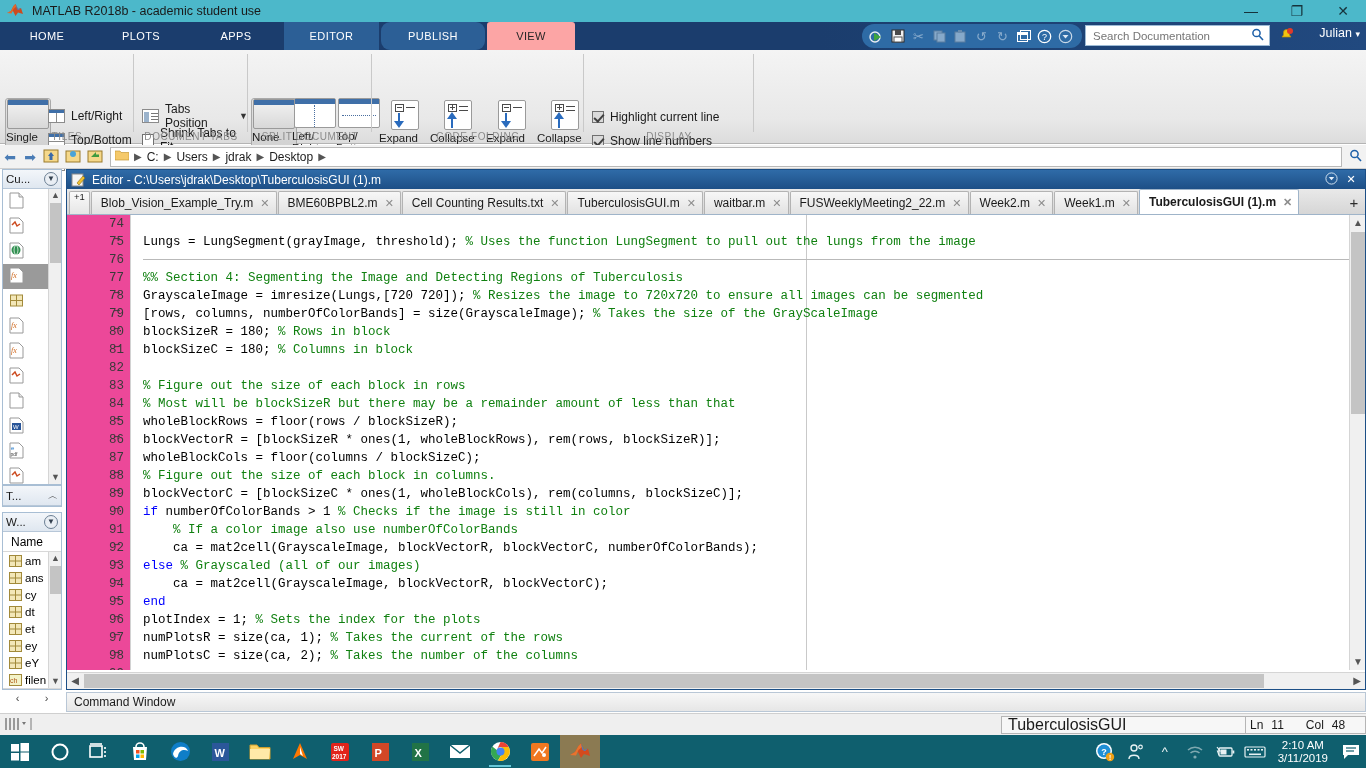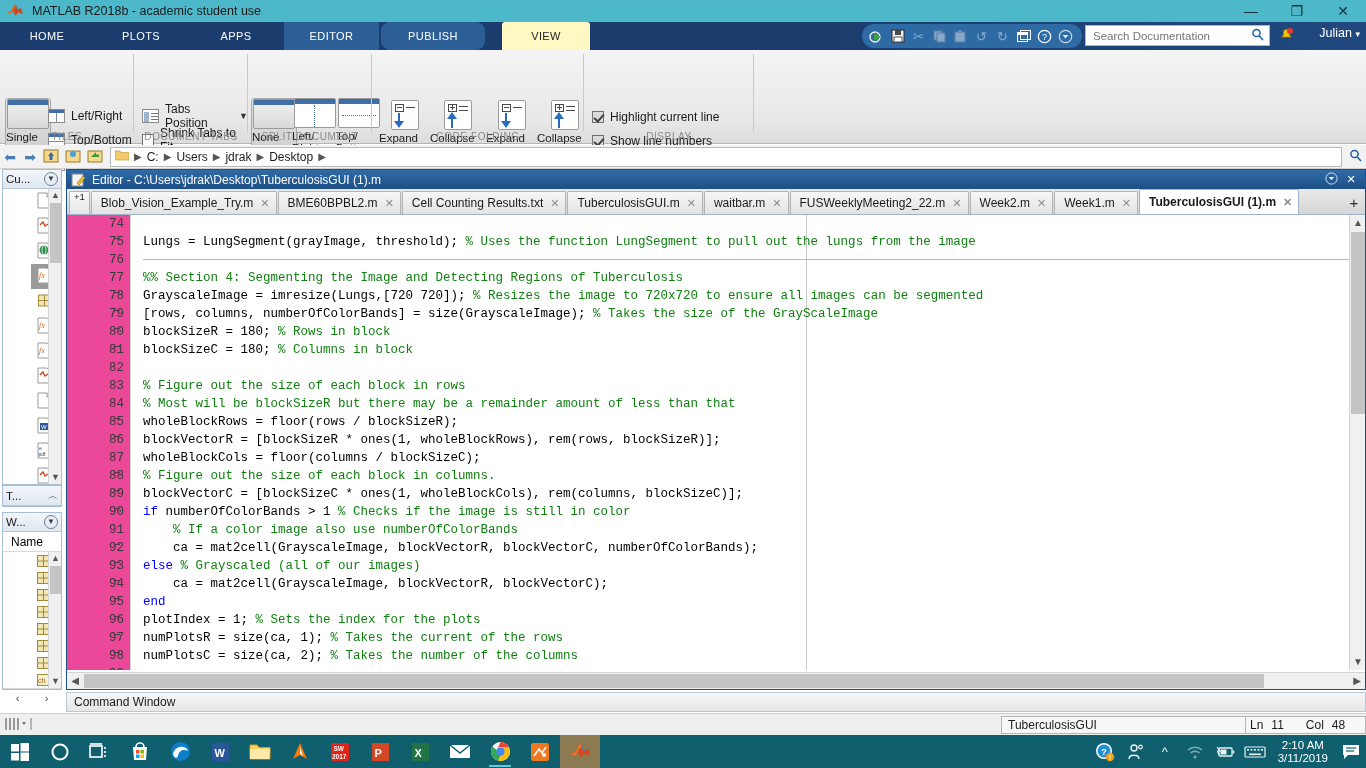--- a/index.html
+++ b/index.html
@@ -29,21 +29,21 @@
     background:#1b3d6d;
   }
   #tabstrip .grad {
     position:absolute; left:0; top:0; width:1366px; height:28px;
     background:linear-gradient(to right,#1b3d6d 0%,#1b3d6d 60%,#21497f 100%);
   }
   .rtab {
     position:absolute; top:0; height:28px; line-height:28px; text-align:center;
     font-size:11px; letter-spacing:0.4px; color:#ffffff; cursor:default;
   }
-  .rtab.sel { background:#fef9c3; color:#262626; border-radius:3px 3px 0 0;margin-left:15px; }
+  .rtab.sel { background:#fca5a5; color:#262626; border-radius:3px 3px 0 0; }
   .rtab.dim { background:#2c5f96; }
 
   
   #qat { position:absolute; right:284px; top:2px; height:24px; display:flex; align-items:center;
          background:#2e6ba5; border-radius:12px; padding:0 6px 0 4px; }
   #qat .qi { width:21px; height:20px; display:flex; align-items:center; justify-content:center;
              font-size:13px; color:#ffffff; }
   #qat .qi.dis { opacity:0.42; }
   #srchdoc { position:absolute; right:96px; top:3px; width:185px; height:21px;
              background:#fff; border:1px solid #9dbbd6; display:flex; align-items:center; }
@@ -95,21 +95,21 @@
   .crsep { font-size:10px; color:#555; padding:0 2px; }
   #addr-search { width:22px; text-align:center; color:#1c5fa8; font-size:12px; }
 
   
   .dockpanel { position:absolute; background:#ffffff; border:1px solid #a8bed4; }
   .dockhdr { height:19px; background:linear-gradient(to bottom,#f3f6fa,#dfe7f0);
              border-bottom:1px solid #b7c7d8; display:flex; align-items:center;
              justify-content:space-between; padding:0 3px; font-size:11.5px; color:#1a1a1a; }
   .dockhdr .ddot { width:14px; height:14px; border-radius:50%; border:1px solid #6b7f93;
                    background:#e9eef4; font-size:8px; line-height:12px; text-align:center; color:#33404f; }
-  .listitem { height:25px; display:flex; align-items:center; padding-left:6px;margin-left:28px; }
+  .listitem { height:25px; display:flex; align-items:center; padding-left:6px; }
   .listitem.sel { background:#9a9a9a; }
   .mini-ico { width:17px; height:19px; position:relative; flex:none; }
   .vscroll { position:absolute; right:0; top:0; width:13px; bottom:0; background:#f0f0f0;
              border-left:1px solid #d5d5d5; }
   .vscroll .thumb { position:absolute; left:1px; width:11px; background:#c4c4c4; }
   .vscroll .ar { position:absolute; left:0; width:13px; height:13px; text-align:center;
                  font-size:9px; line-height:13px; color:#555; }
 
   
   #editor { position:absolute; left:66px; top:169px; width:1300px; height:521px;
@@ -166,21 +166,21 @@
             background:linear-gradient(to bottom,#f7f7f7,#e6e6e6);
             border:1px solid #b9c7d6; display:flex; align-items:center; padding-left:7px;
             font-size:12px; color:#1a1a1a; }
 
   
   #statusbar { position:absolute; left:0; top:713px; width:1366px; height:22px; background:#efefef;
                border-top:1px solid #cfcfcf; display:flex; align-items:center; }
   #statusbar .resize { width:40px; height:16px; margin-left:4px; position:relative; }
   #sb-right { position:absolute; right:0; top:0; height:22px; display:flex; align-items:center; }
   #sb-file { width:245px; height:18px; border:1px solid #b5b5b5; background:#f7f7f7;
-             display:flex; align-items:center; padding-left:6px; font-size:12px; color:#1a1a1a; }
+             display:flex; align-items:center; padding-left:6px; font-size:16px; color:#1a1a1a; }
   #sb-pos { width:120px; height:18px; border:1px solid #b5b5b5; border-left:none; background:#f7f7f7;
             display:flex; align-items:center; font-size:12px; color:#1a1a1a; }
   #sb-pos span { padding:0 4px; }
 
   
   #taskbar { position:absolute; left:0; top:735px; width:1366px; height:33px; background:#0f5f6e; }
   #tb-left { position:absolute; left:0; top:0; height:33px; display:flex; align-items:center; }
   .tbitem { width:40px; height:33px; display:flex; align-items:center; justify-content:center;
             position:relative; }
   .tbitem.run::after { content:""; position:absolute; bottom:1px; left:9px; width:22px; height:2px;

